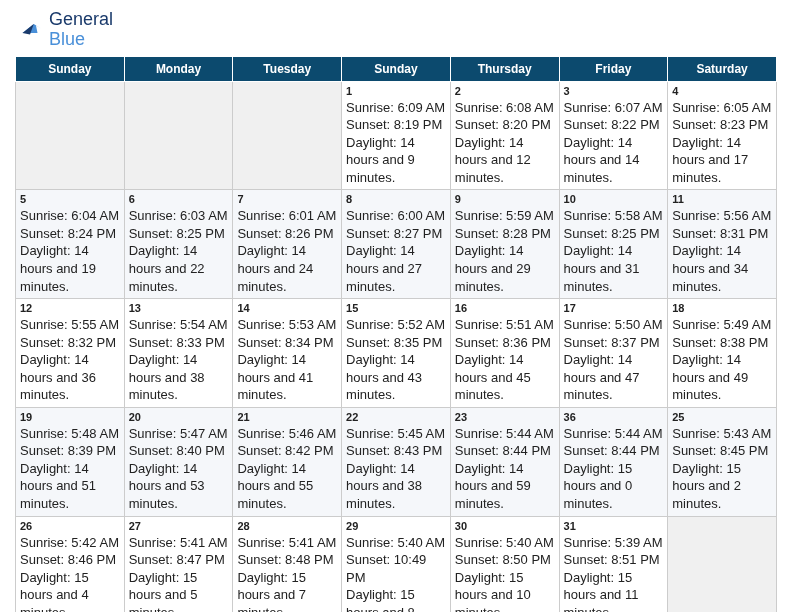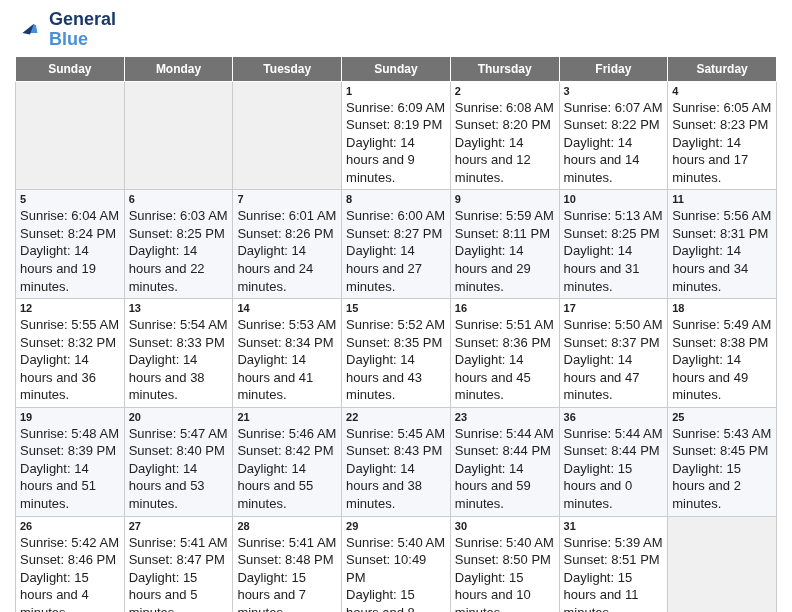--- a/index.html
+++ b/index.html
@@ -3,31 +3,31 @@
   <meta charset="utf-8">
   <style>
     * { box-sizing: border-box; margin: 0; padding: 0; }
     body { font-family: Arial, sans-serif; background: #fff; width: 792px; height: 612px; overflow: hidden; }
     
     .page { width: 792px; height: 612px; padding: 10px 15px; }
     
     .header { display: flex; justify-content: space-between; align-items: flex-start; margin-bottom: 6px; }
     
     .logo { display: flex; align-items: center; gap: 4px; }
-    .logo-text { font-size: 18px; font-weight: bold; color: #1a3a6b; line-height: 1.1; }
+    .logo-text { font-size: 18px; font-weight: normal; color: #1a3a6b; line-height: 1.1; }
     .logo-bird { width: 30px; height: 24px; }
     
     .title-section { text-align: right; }
     .main-title { font-size: 32px; font-weight: bold; color: #1a3a6b; }
     .subtitle { font-size: 14px; color: #333; }
     
     .calendar { width: 100%; border-collapse: collapse; table-layout: fixed; }
     
     .calendar th {
-      background: #737373;
+      background: #0c4a6e;
       color: #fff;
       text-align: center;
       padding: 5px 3px;
       font-size: 12px;
       border: 1px solid #fff;
     }
     
     .calendar td {
       border: 1px solid #ccc;
       vertical-align: top;
@@ -153,28 +153,28 @@
         <div class="cell-content">
           <div>Sunrise: 6:00 AM</div>
           <div>Sunset: 8:27 PM</div>
           <div>Daylight: 14 hours and 27 minutes.</div>
         </div>
           </td>
           <td>
             <span class="day-num">9</span>
         <div class="cell-content">
           <div>Sunrise: 5:59 AM</div>
-          <div>Sunset: 8:11 PM</div>
+          <div>Sunset: 8:28 PM</div>
           <div>Daylight: 14 hours and 29 minutes.</div>
         </div>
           </td>
           <td>
             <span class="day-num">10</span>
         <div class="cell-content">
-          <div>Sunrise: 5:13 AM</div>
+          <div>Sunrise: 5:58 AM</div>
           <div>Sunset: 8:25 PM</div>
           <div>Daylight: 14 hours and 31 minutes.</div>
         </div>
           </td>
           <td>
             <span class="day-num">11</span>
         <div class="cell-content">
           <div>Sunrise: 5:56 AM</div>
           <div>Sunset: 8:31 PM</div>
           <div>Daylight: 14 hours and 34 minutes.</div>

